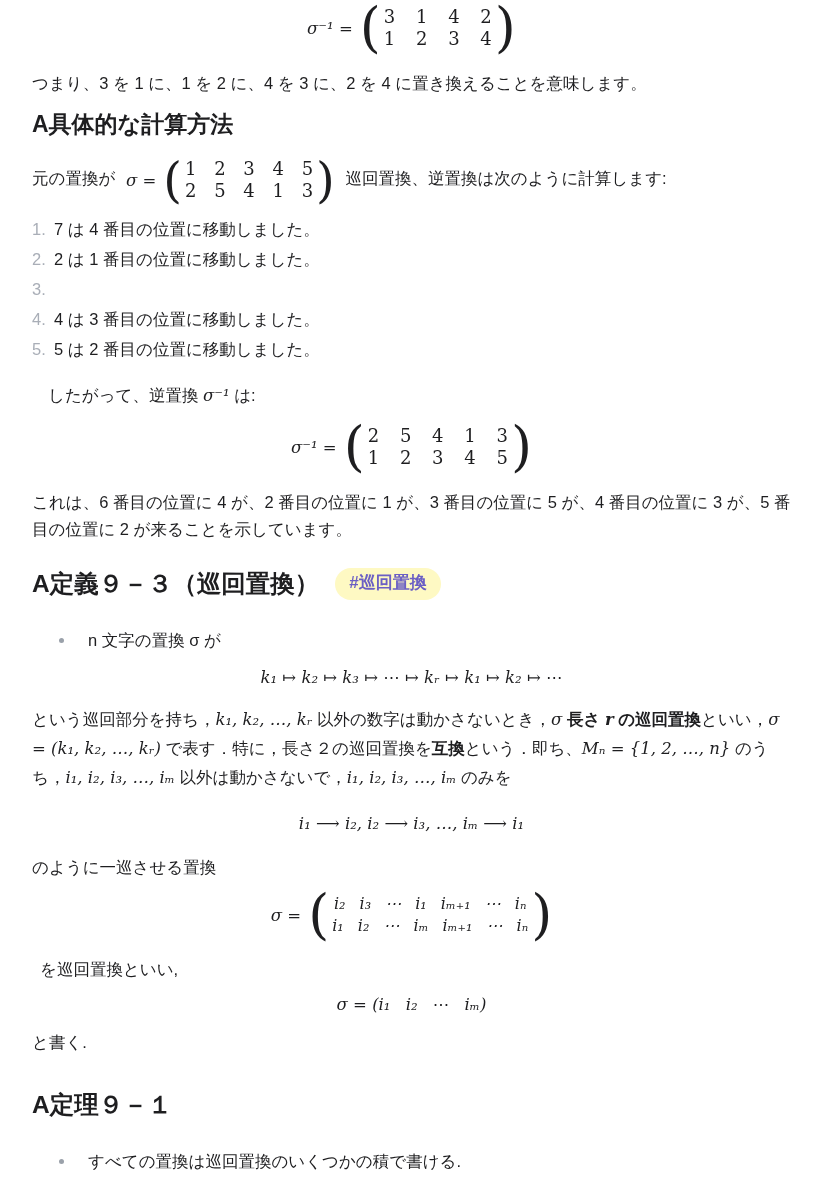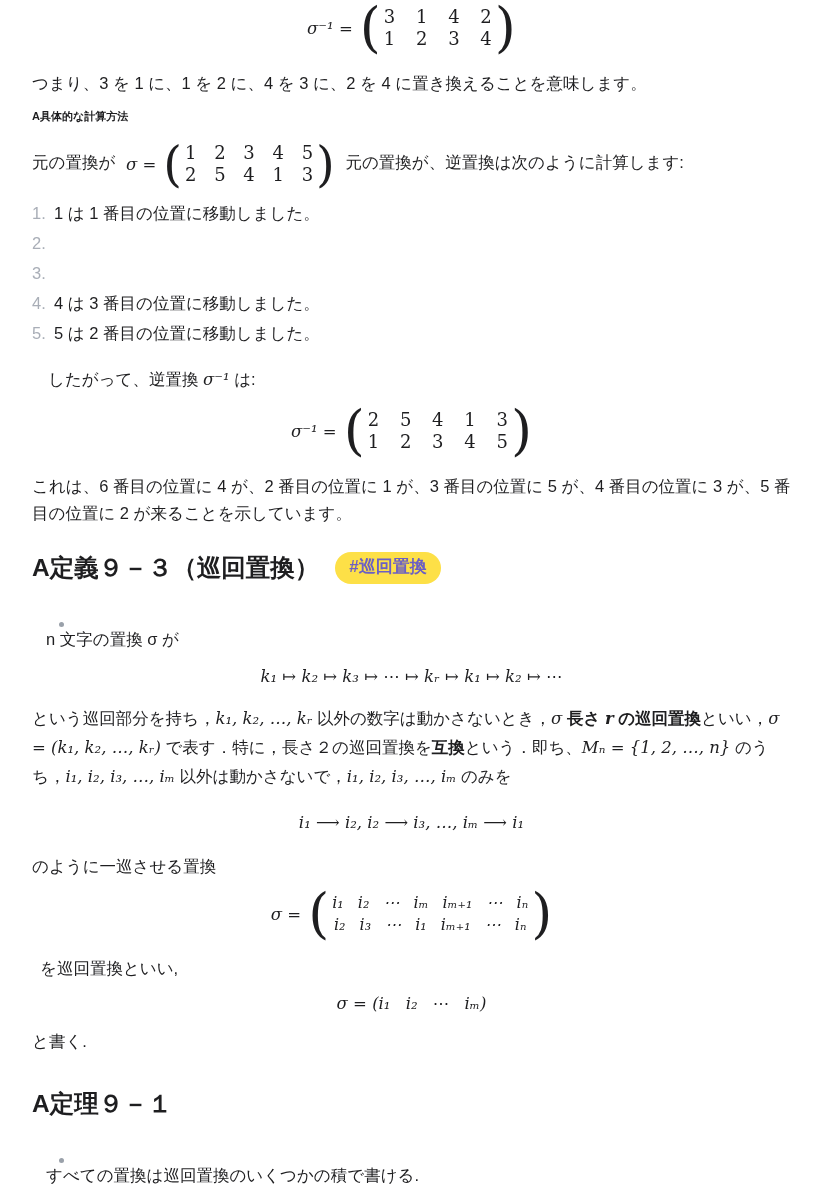--- a/index.html
+++ b/index.html
@@ -30,37 +30,37 @@
     font-family: "DejaVu Serif", serif; white-space: pre; text-align: center;
     font-size: 18px; line-height: 22px;
   }
   .pm-lg .row { word-spacing: 15px; }
   .pm-sm .row { word-spacing: 12px; }
   .row.vars { font-style: italic; word-spacing: 9px; font-size: 16px; }
   .mlhs { margin-right: 7px; }
 
   
   p { margin: 0; line-height: 27px; }
-  .h3 { font-size: 11px; font-weight: bold; margin: 0; }
+  .h3 { font-size: 23px; font-weight: bold; margin: 0; }
   .h2 { font-size: 24.5px; font-weight: bold; margin: 0; display: flex; align-items: center; text-align: center; }
   .tag {
     display: inline-block; margin-left: 16px;
-    background: #fde047; color: #6b5fc4;
+    background: #fef9c3; color: #6b5fc4;
     font-size: 17px; font-weight: bold;
     padding: 4px 14px 6px 14px; border-radius: 17px;
     line-height: 22px;
   }
 
   
   .steps { margin: 0 0 0 20px; }
   .step { display: flex; line-height: 30px; }
   .step-num { color: #a9aeb7; width: 22px; flex: none; }
 
   
-  .bullet { display: flex; flex-direction: column; }
+  .bullet { display: flex; }
   .dot {
     flex: none; width: 5px; height: 5px; border-radius: 50%;
     background: #9aa1aa; margin: 10px 10px 0 27px;
   }
   .bullet-lead { margin-left: 14px; line-height: 24px; }
   .indent { margin-left: 42px; }
   .indent p { line-height: 28px; }
 
   
   .sp-a  { margin: 2px 0 18px; }    
@@ -113,30 +113,31 @@
       <span class="m mlhs" style="align-self:center">σ =</span>
       <span class="pmatrix pm-sm">
         <span class="paren">(</span>
         <span class="rows">
           <span class="row">1 2 3 4 5</span>
           <span class="row">2 5 4 1 3</span>
         </span>
         <span class="paren">)</span>
       </span>
     </span>
-    <span>元の置換が、逆置換は次のように計算します:</span>
+    <span>巡回置換、逆置換は次のように計算します:</span>
   </p>
 
   <div class="steps sp-e">
     <div class="step">
       <span class="step-num">1.</span>
-      <span>1 は 1 番目の位置に移動しました。</span>
+      <span>7 は 4 番目の位置に移動しました。</span>
     </div>
     <div class="step">
       <span class="step-num">2.</span>
+      <span>2 は 1 番目の位置に移動しました。</span>
     </div>
     <div class="step">
       <span class="step-num">3.</span>
     </div>
     <div class="step">
       <span class="step-num">4.</span>
       <span>4 は 3 番目の位置に移動しました。</span>
     </div>
     <div class="step">
       <span class="step-num">5.</span>
@@ -184,22 +185,22 @@
 
   <div class="indent sp-n">
     <p>のように一巡させる置換</p>
   </div>
 
   <div class="display sp-o">
     <span class="m mlhs">σ =</span>
     <span class="pmatrix pm-lg">
       <span class="paren">(</span>
       <span class="rows">
+        <span class="row vars">i₂ i₃ ⋯ i₁ iₘ₊₁ ⋯ iₙ</span>
         <span class="row vars">i₁ i₂ ⋯ iₘ iₘ₊₁ ⋯ iₙ</span>
-        <span class="row vars">i₂ i₃ ⋯ i₁ iₘ₊₁ ⋯ iₙ</span>
       </span>
       <span class="paren">)</span>
     </span>
   </div>
 
   <div class="indent sp-p">
     <p>を巡回置換といい,</p>
   </div>
 
   <div class="display m sp-q">

